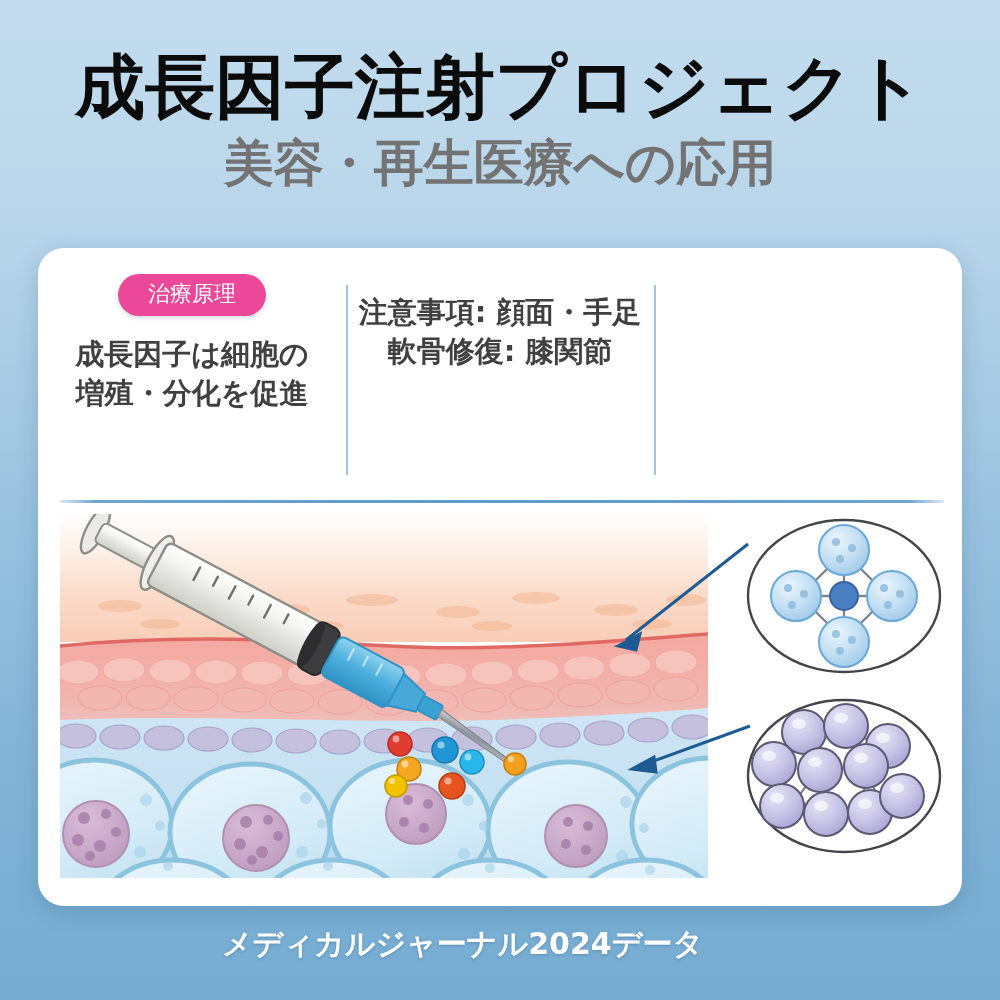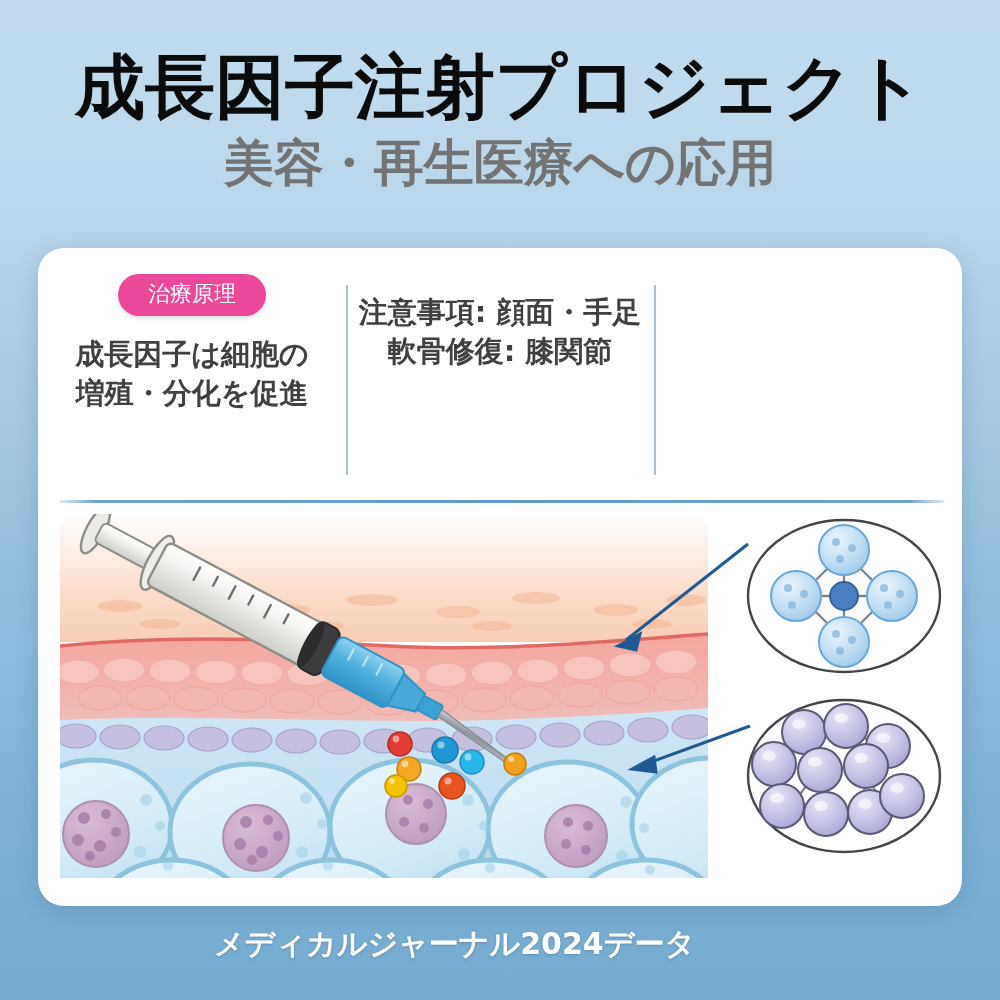--- a/index.html
+++ b/index.html
@@ -131,21 +131,21 @@
     left: 22px;
     top: 266px;
     width: 884px;
     height: 364px;
   }
   .illus svg { display: block; }
 
   
   .footer {
     position: absolute;
-    left: 4px;
+    left: 12px;
     top: 924px;
     width: 901px;
     text-align: center;
     color: #ffffff;
     font-size: 30px;
     font-weight: 700;
     text-shadow: 0 1px 3px rgba(40,80,120,0.35);
     white-space: nowrap;
   }
 </style>

